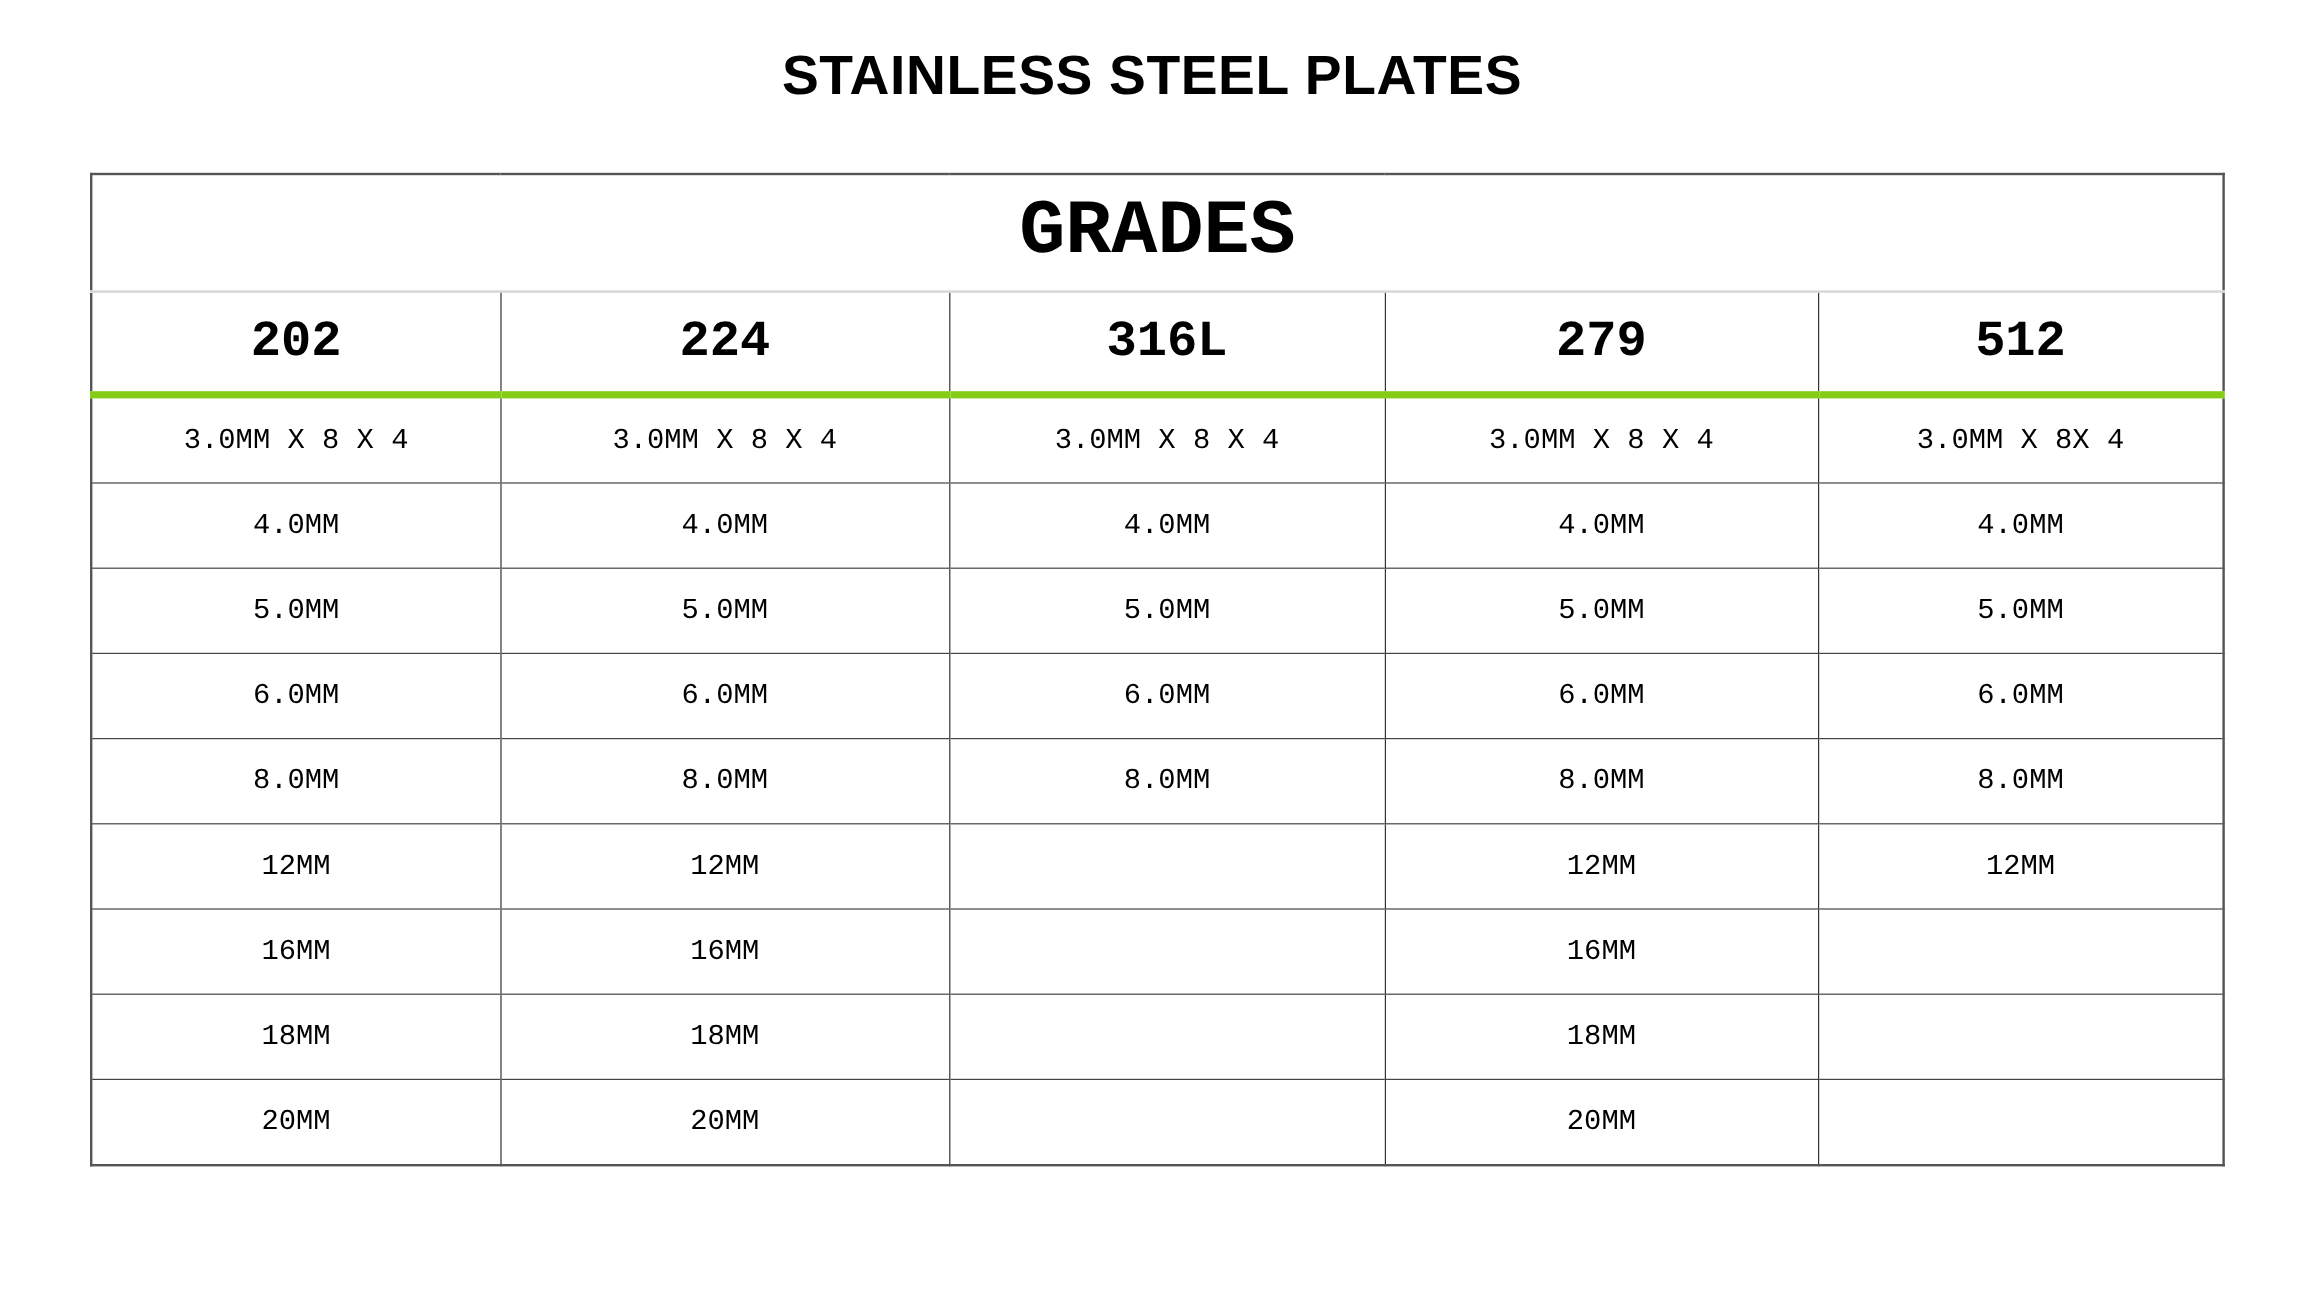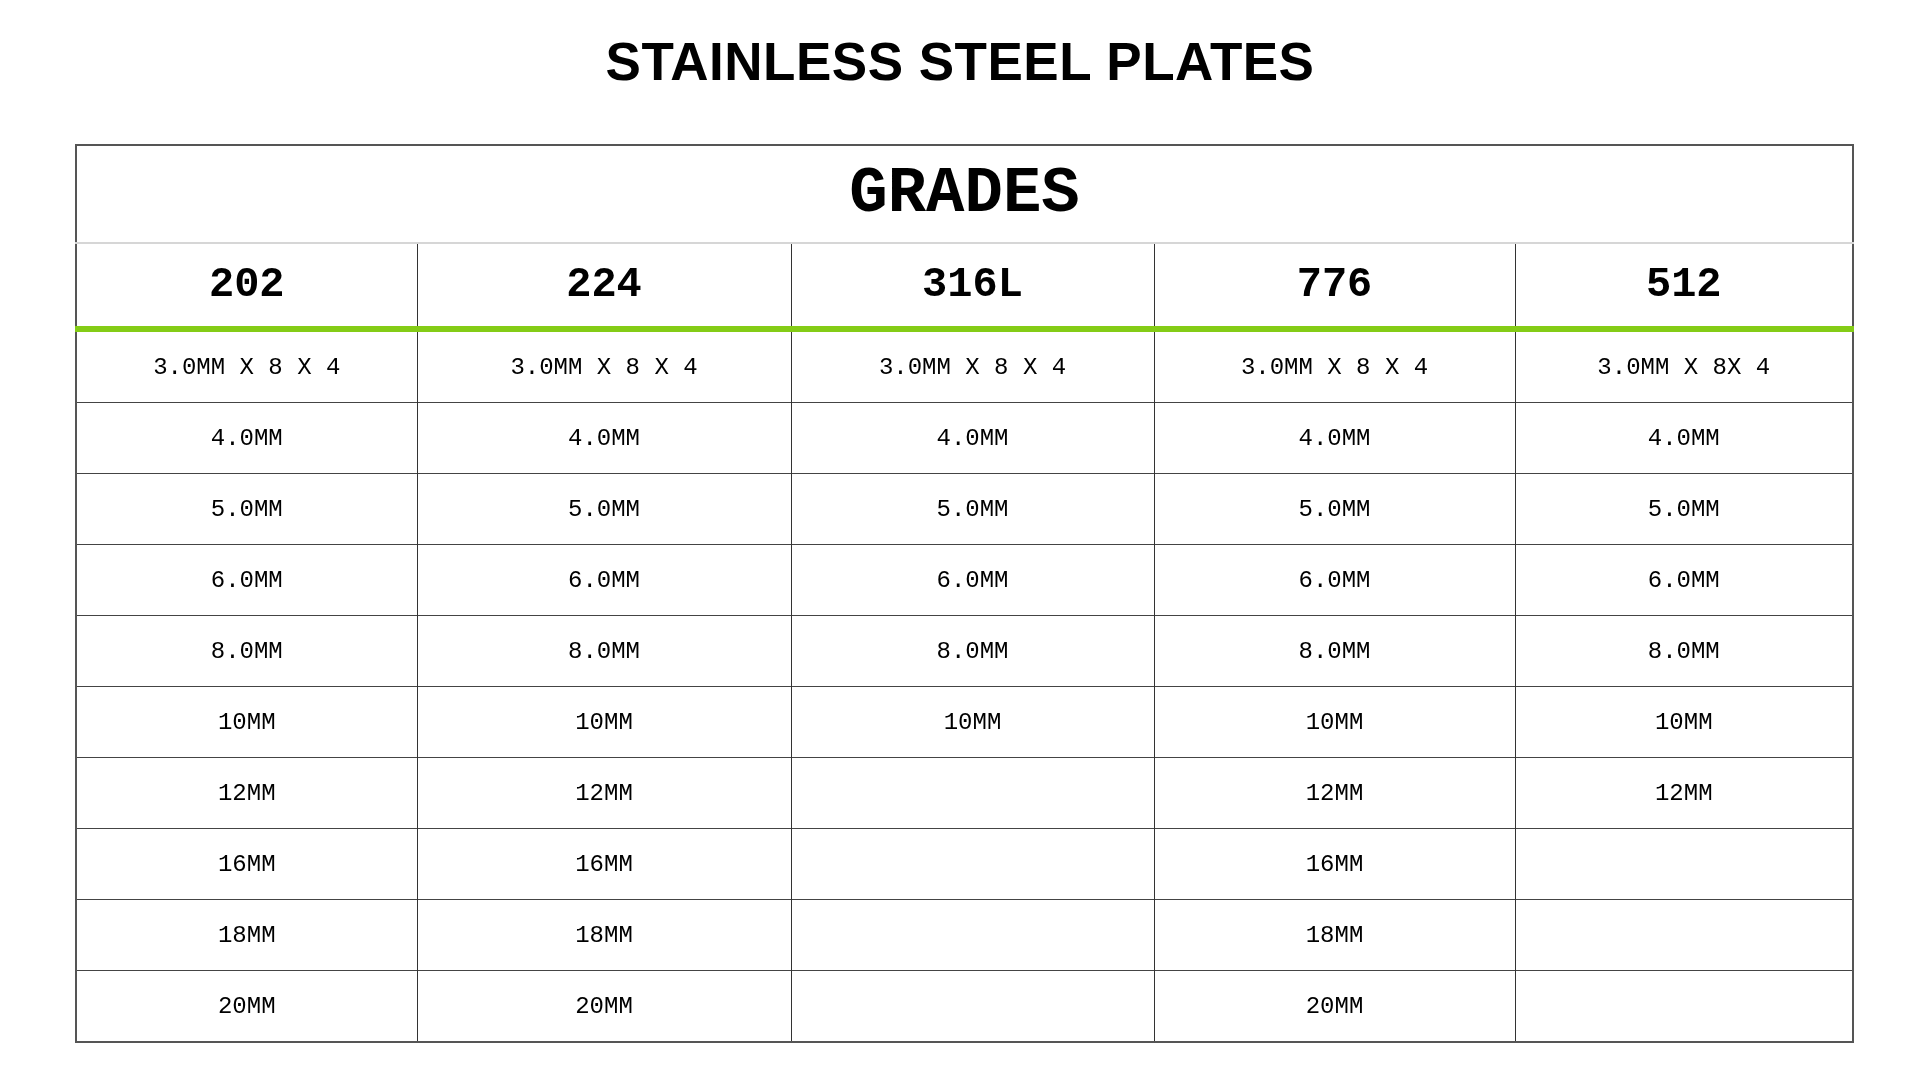--- a/index.html
+++ b/index.html
@@ -14,21 +14,21 @@
       position: relative;
       font-family: "Liberation Sans", "DejaVu Sans", sans-serif;
       color: #000000;
     }
     .page-title {
       position: absolute;
       left: 0;
       top: 34px;
       width: 1920px;
       text-align: center;
-      font-size: 53px;
+      font-size: 46px;
       font-weight: 700;
       letter-spacing: 0.5px;
       line-height: 56px;
     }
     .grades-table {
       position: absolute;
       left: 75px;
       top: 144px;
       width: 1777px;
       border-collapse: collapse;
@@ -83,21 +83,21 @@
       <col class="c5">
   </colgroup>
   <thead>
     <tr>
       <th colspan="5" class="grades-caption-cell">GRADES</th>
     </tr>
     <tr>
       <th class="grade-head">202</th>
       <th class="grade-head">224</th>
       <th class="grade-head">316L</th>
-      <th class="grade-head">776</th>
+      <th class="grade-head">279</th>
       <th class="grade-head">512</th>
     </tr>
   </thead>
   <tbody>
     <tr>
       <td class="size-cell">3.0MM X 8 X 4</td>
       <td class="size-cell">3.0MM X 8 X 4</td>
       <td class="size-cell">3.0MM X 8 X 4</td>
       <td class="size-cell">3.0MM X 8 X 4</td>
       <td class="size-cell">3.0MM X 8X 4</td>
@@ -124,27 +124,20 @@
       <td class="size-cell">6.0MM</td>
     </tr>
     <tr>
       <td class="size-cell">8.0MM</td>
       <td class="size-cell">8.0MM</td>
       <td class="size-cell">8.0MM</td>
       <td class="size-cell">8.0MM</td>
       <td class="size-cell">8.0MM</td>
     </tr>
     <tr>
-      <td class="size-cell">10MM</td>
-      <td class="size-cell">10MM</td>
-      <td class="size-cell">10MM</td>
-      <td class="size-cell">10MM</td>
-      <td class="size-cell">10MM</td>
-    </tr>
-    <tr>
       <td class="size-cell">12MM</td>
       <td class="size-cell">12MM</td>
       <td class="size-cell"></td>
       <td class="size-cell">12MM</td>
       <td class="size-cell">12MM</td>
     </tr>
     <tr>
       <td class="size-cell">16MM</td>
       <td class="size-cell">16MM</td>
       <td class="size-cell"></td>

